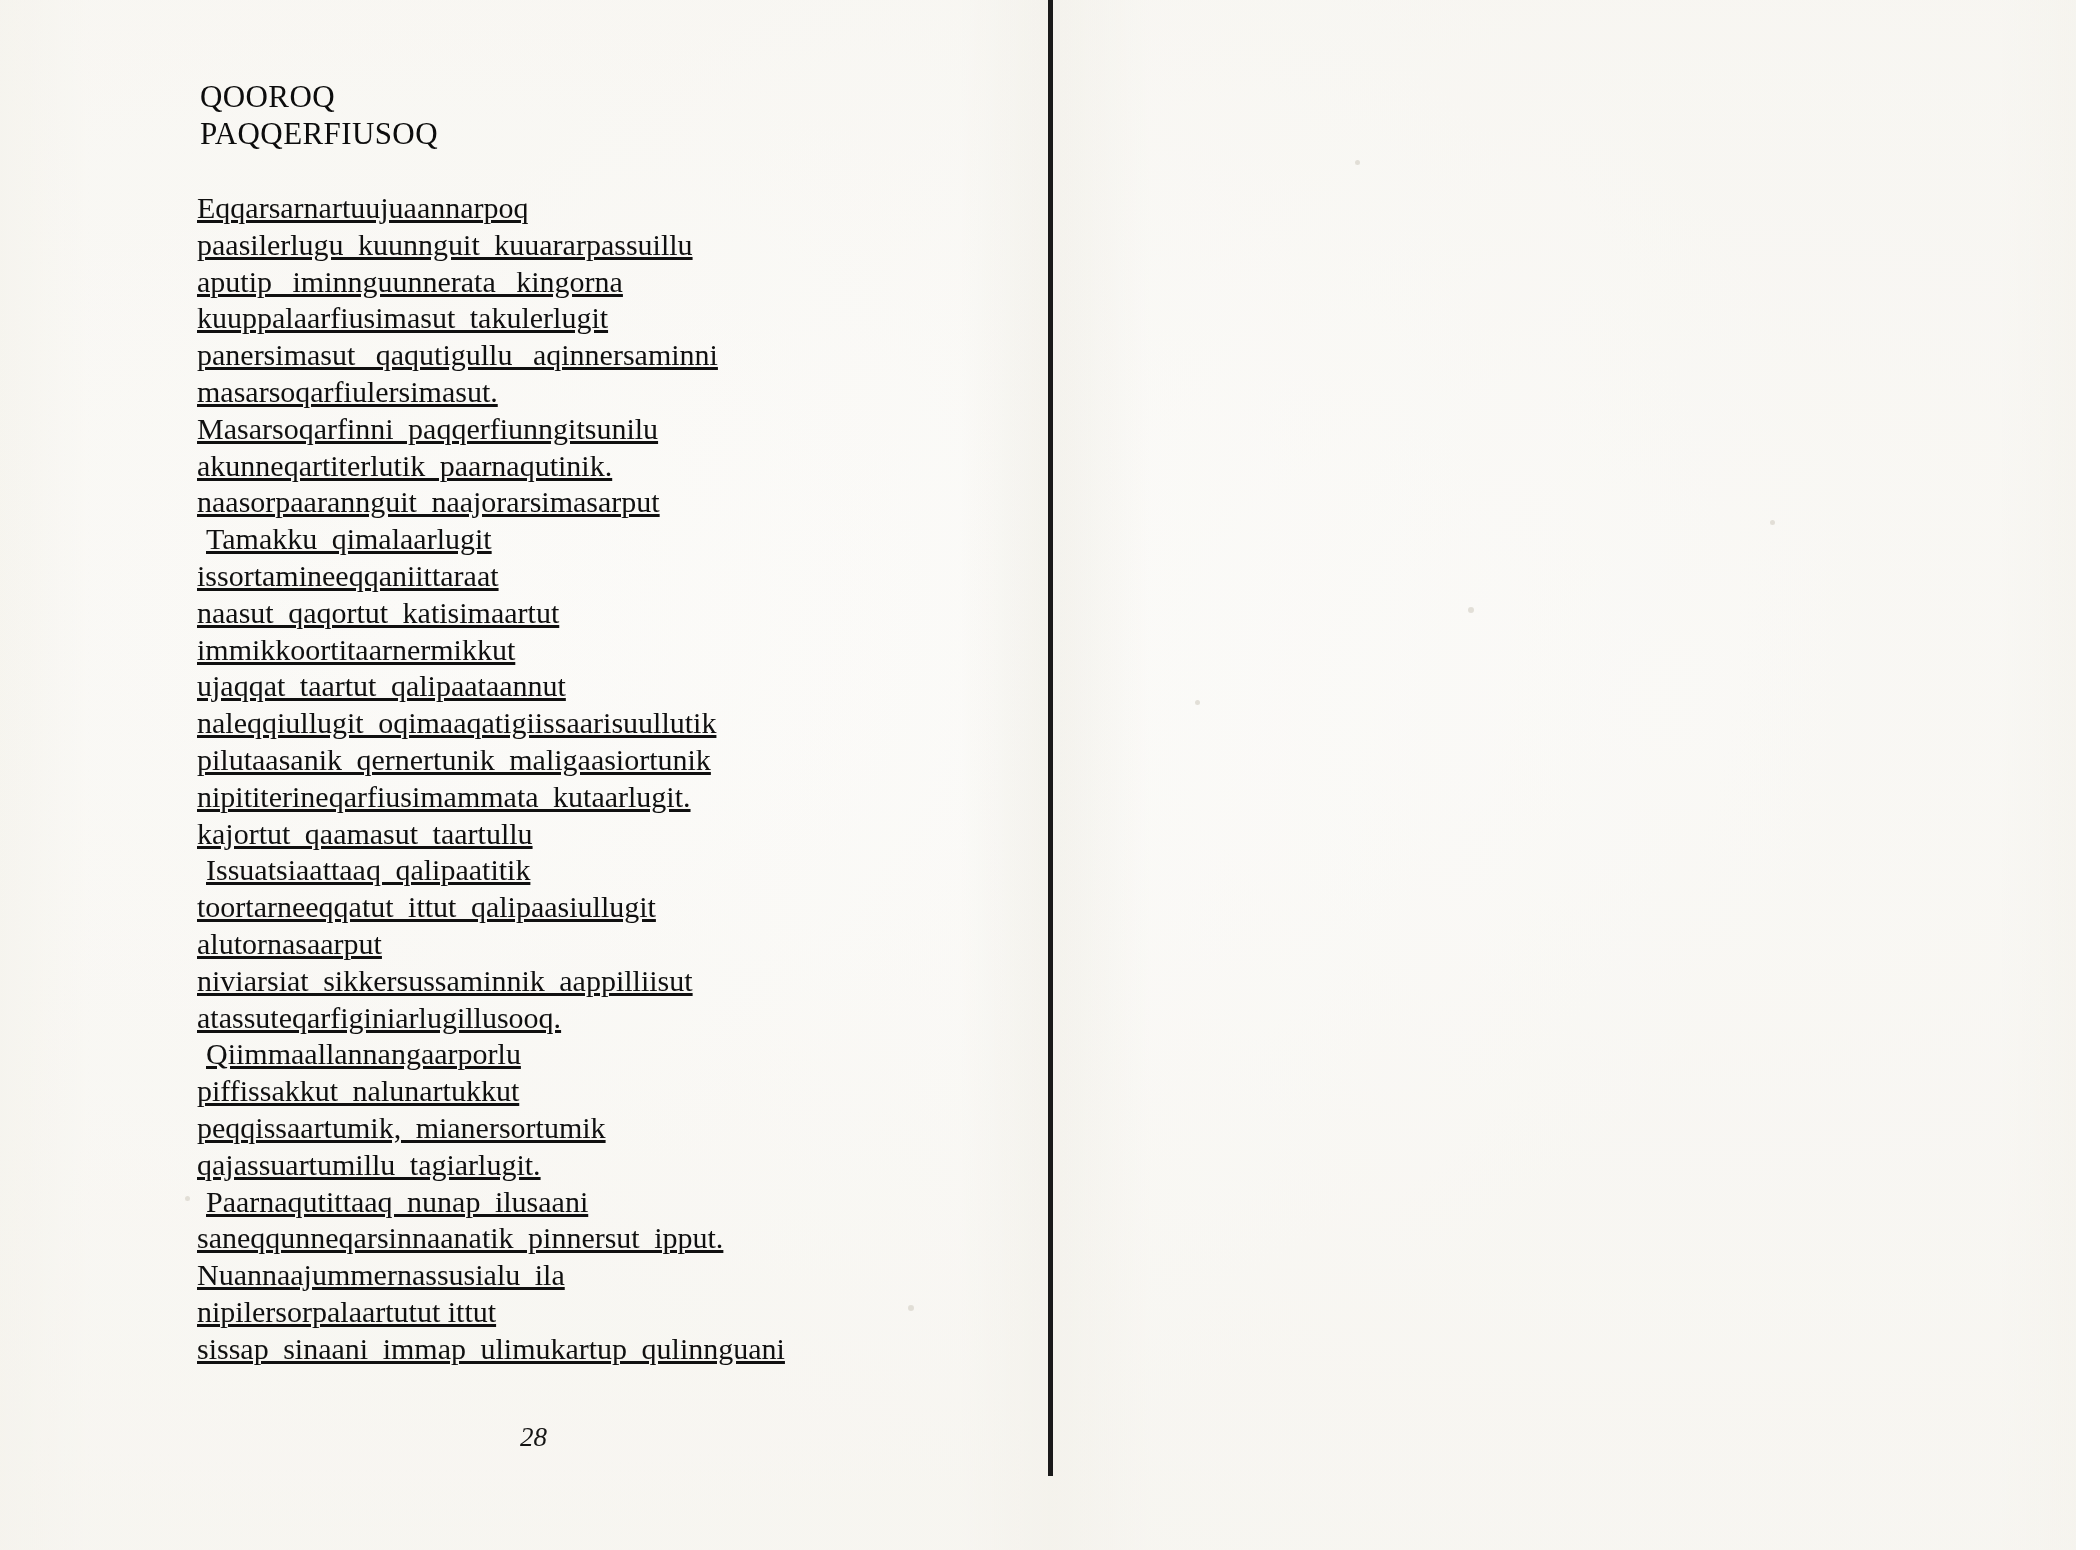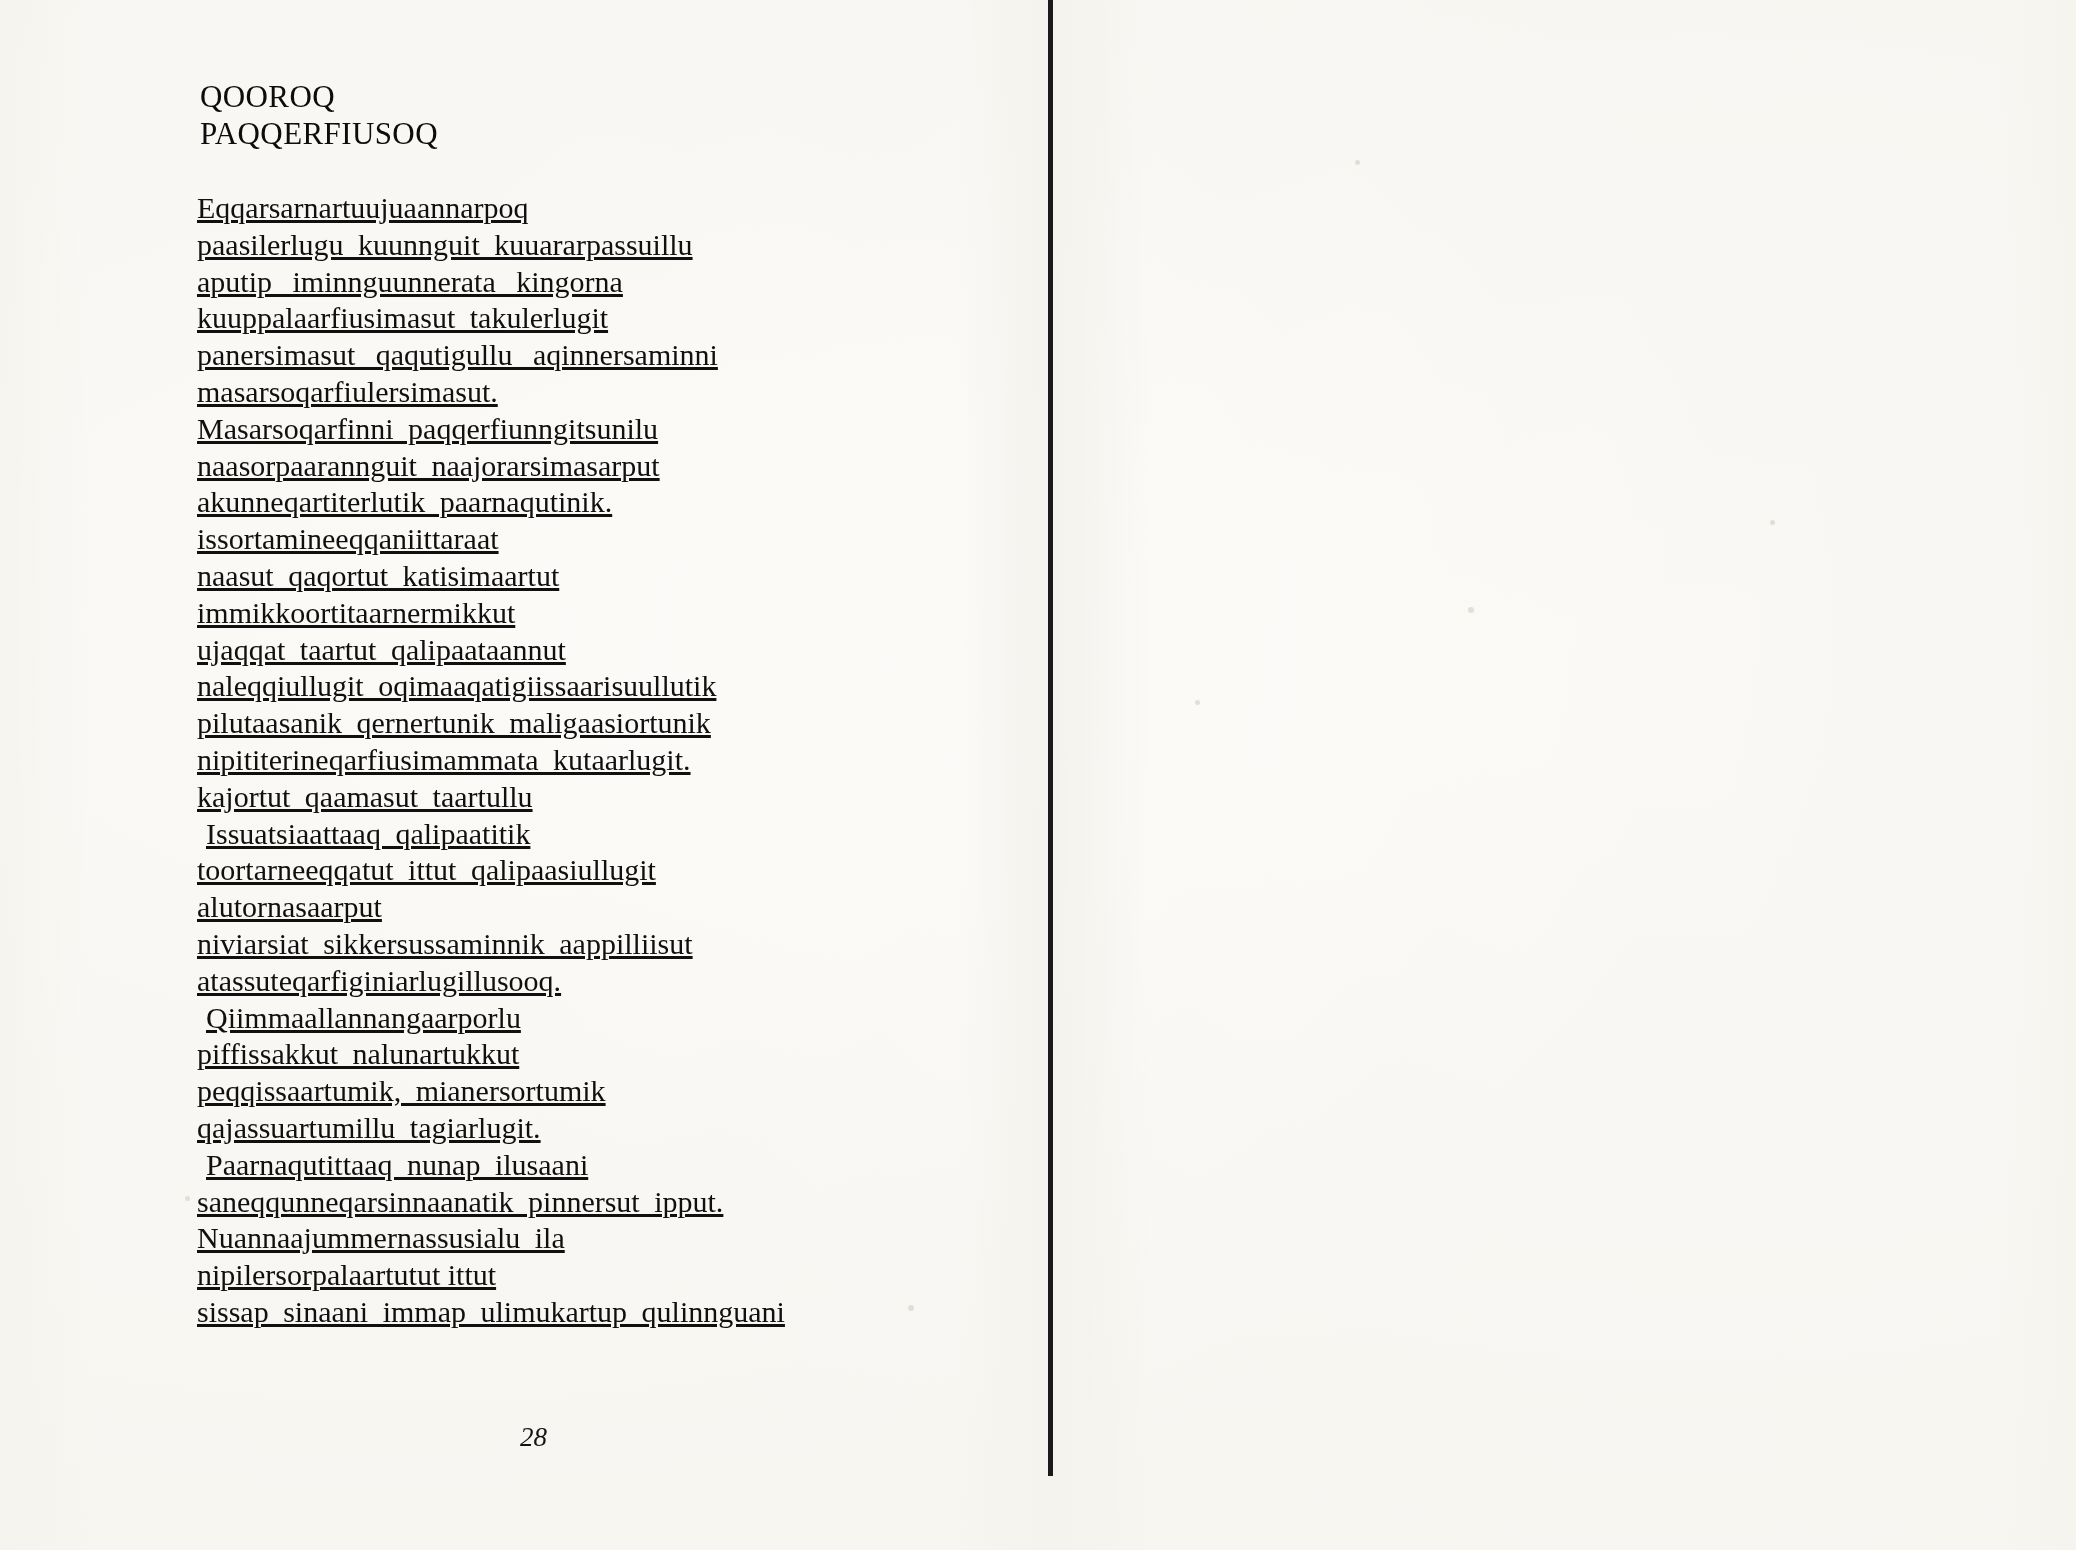--- a/index.html
+++ b/index.html
@@ -122,22 +122,23 @@
     <div id="title-block" class="poem-title"><span>QOOROQ</span><br><span>PAQQERFIUSOQ</span></div>
 
     <div id="left-verse" class="verse">
       <span class="line">Eqqarsarnartuujuaannarpoq</span>
       <span class="line loose">paasilerlugu kuunnguit kuuararpassuillu</span>
       <span class="line looser">aputip iminnguunnerata kingorna</span>
       <span class="line loose">kuuppalaarfiusimasut takulerlugit</span>
       <span class="line looser">panersimasut qaqutigullu aqinnersaminni</span>
       <span class="line">masarsoqarfiulersimasut.</span>
       <span class="line loose">Masarsoqarfinni paqqerfiunngitsunilu</span>
+      <span class="line loose">akunneqartiterlutik paarnaqutinik.</span>
       <span class="line loose">naasorpaarannguit naajorarsimasarput</span>
-      <span class="line loose">akunneqartiterlutik paarnaqutinik.</span>
+      <span class="line loose indent">Tamakku qimalaarlugit</span>
       <span class="line">issortamineeqqaniittaraat</span>
       <span class="line loose">naasut qaqortut katisimaartut</span>
       <span class="line">immikkoortitaarnermikkut</span>
       <span class="line loose">ujaqqat taartut qalipaataannut</span>
       <span class="line loose">naleqqiullugit oqimaaqatigiissaarisuullutik</span>
       <span class="line loose">pilutaasanik qernertunik maligaasiortunik</span>
       <span class="line loose">nipititerineqarfiusimammata kutaarlugit.</span>
       <span class="line loose">kajortut qaamasut taartullu</span>
       <span class="line loose indent">Issuatsiaattaaq qalipaatitik</span>
       <span class="line loose">toortarneeqqatut ittut qalipaasiullugit</span>

